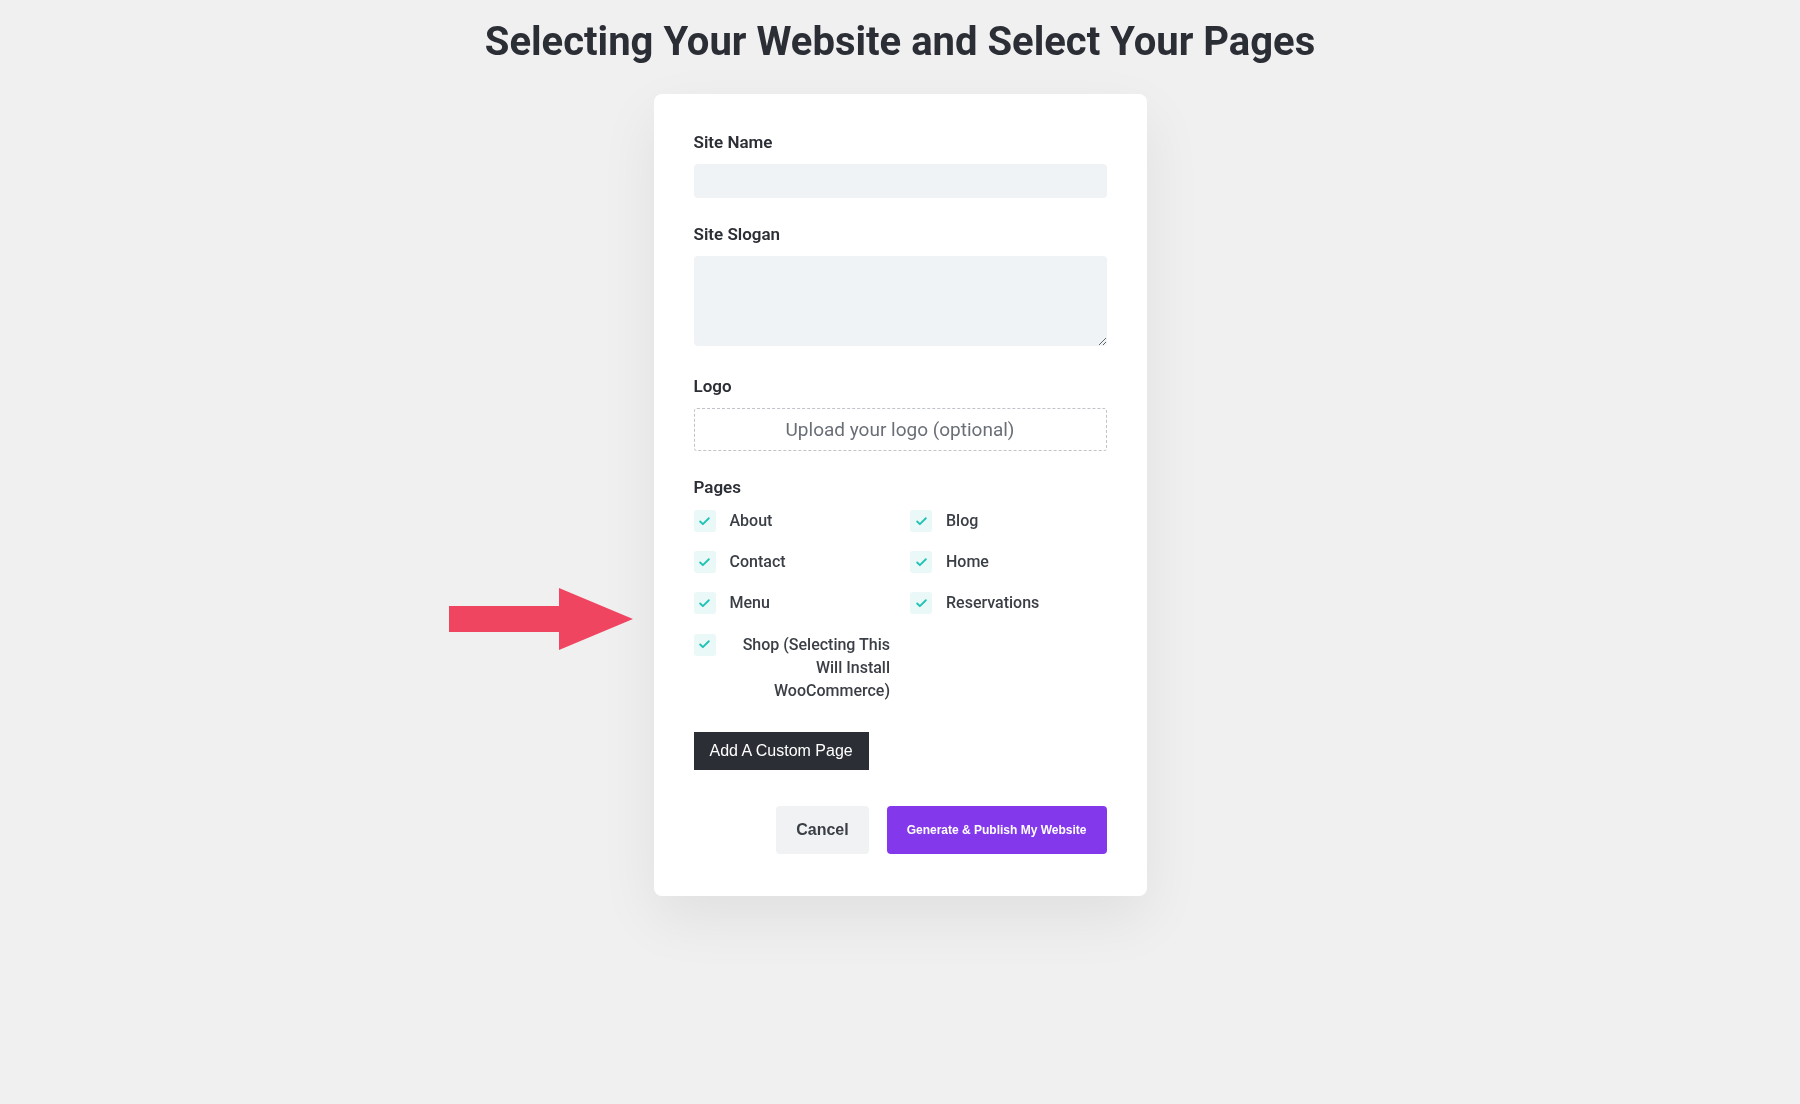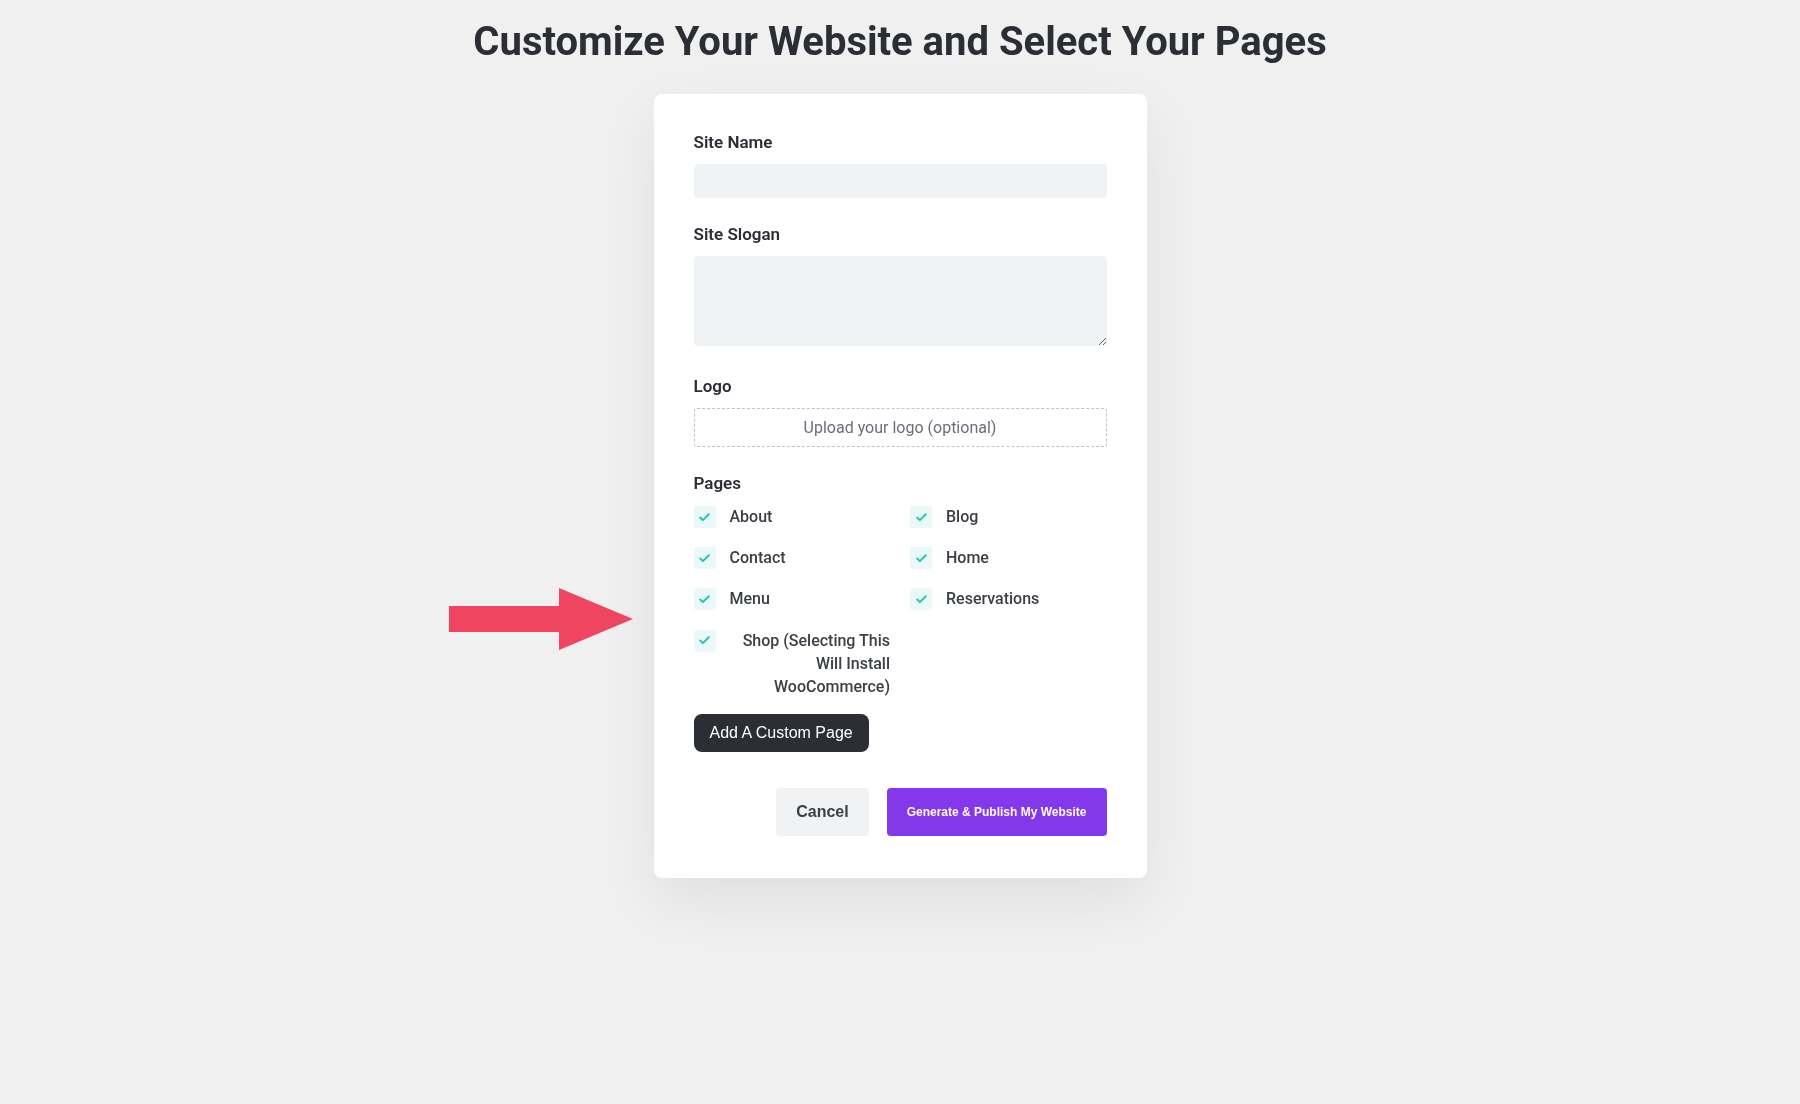--- a/index.html
+++ b/index.html
@@ -71,30 +71,30 @@
     color: #333;
     resize: both;
   }
   .upload-zone {
     width: 100%;
     border: 1px dashed #c0c4c8;
     border-radius: 3px;
     padding: 9px 16px;
     text-align: center;
     color: #6a6f77;
-    font-size: 16px;
+    font-size: 19px;
     background: #fff;
     cursor: pointer;
   }
   .pages-grid {
     display: grid;
     grid-template-columns: 1fr 1fr;
     column-gap: 20px;
     row-gap: 18px;
-    margin-bottom: 16px;
+    margin-bottom: 30px;
   }
   .page-item {
     display: flex;
     align-items: flex-start;
     gap: 14px;
   }
   .checkbox {
     width: 22px;
     height: 22px;
     background: #eaf8f8;
@@ -110,21 +110,21 @@
   .page-label {
     font-size: 16px;
     color: #3a3e45;
     font-weight: 500;
     line-height: 1.45;
   }
   .add-custom-btn {
     background: #2b2e35;
     color: #fff;
     border: none;
-    border-radius: 8px;
+    border-radius: 0;
     font-size: 16px;
     font-weight: 500;
     padding: 10px 16px;
     cursor: pointer;
   }
   .footer-buttons {
     display: flex;
     justify-content: flex-end;
     gap: 18px;
     margin-top: 36px;
@@ -157,21 +157,21 @@
     height: 70px;
     pointer-events: none;
   }
   .span2 { grid-column: span 1; text-align: right; }
 </style>
 </head>
 <body>
 
 <div class="container">
 
-  <h1 class="page-title">Customize Your Website and Select Your Pages</h1>
+  <h1 class="page-title">Selecting Your Website and Select Your Pages</h1>
 
   <div class="card">
 
     <div class="arrow-annotation">
       <svg viewBox="0 0 190 70" width="190" height="70">
         <polygon points="0,22 110,22 110,4 184,35 110,66 110,48 0,48" fill="#ef4560"></polygon>
       </svg>
     </div>
 
     <div class="form-group">

